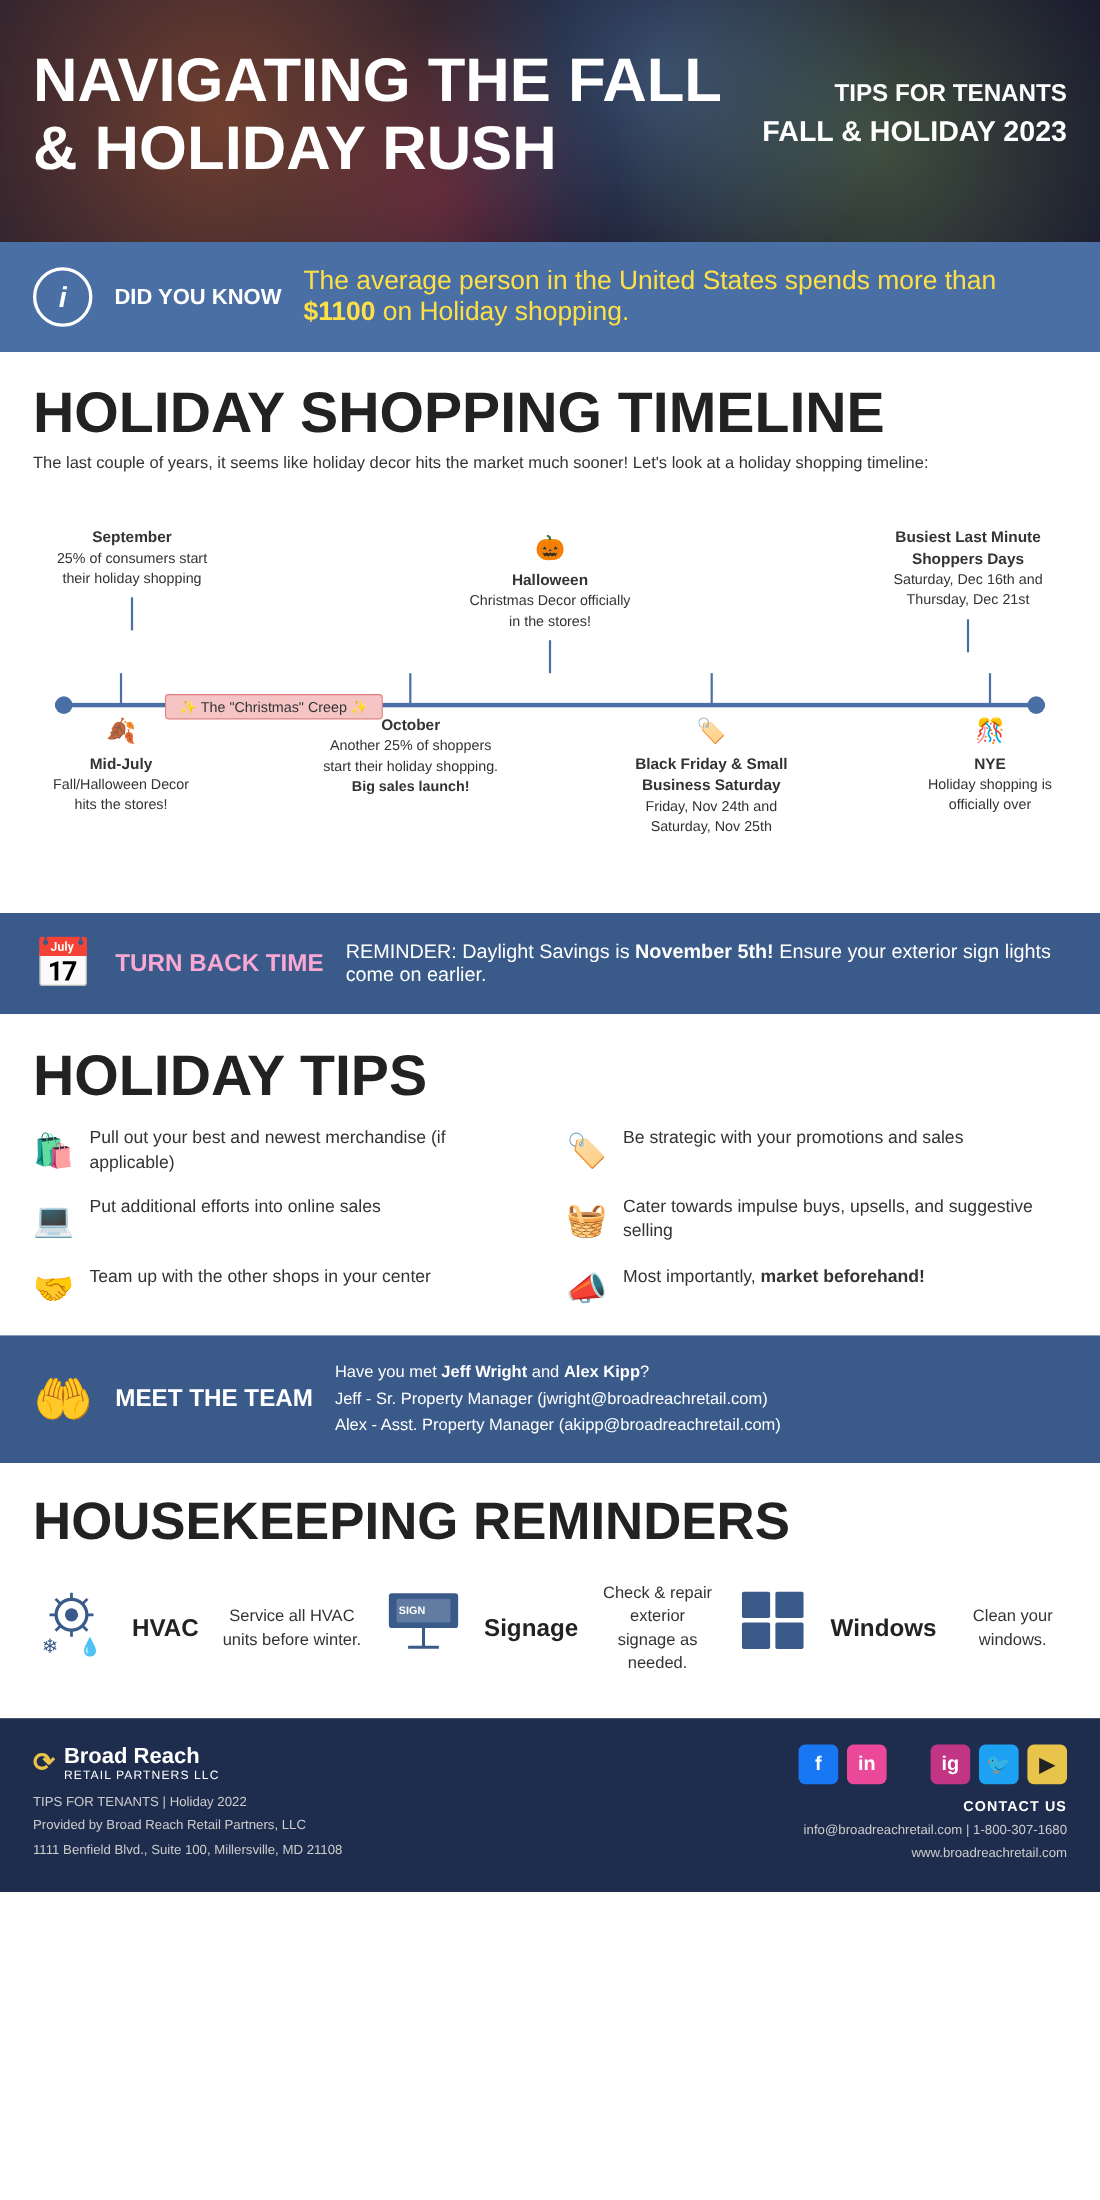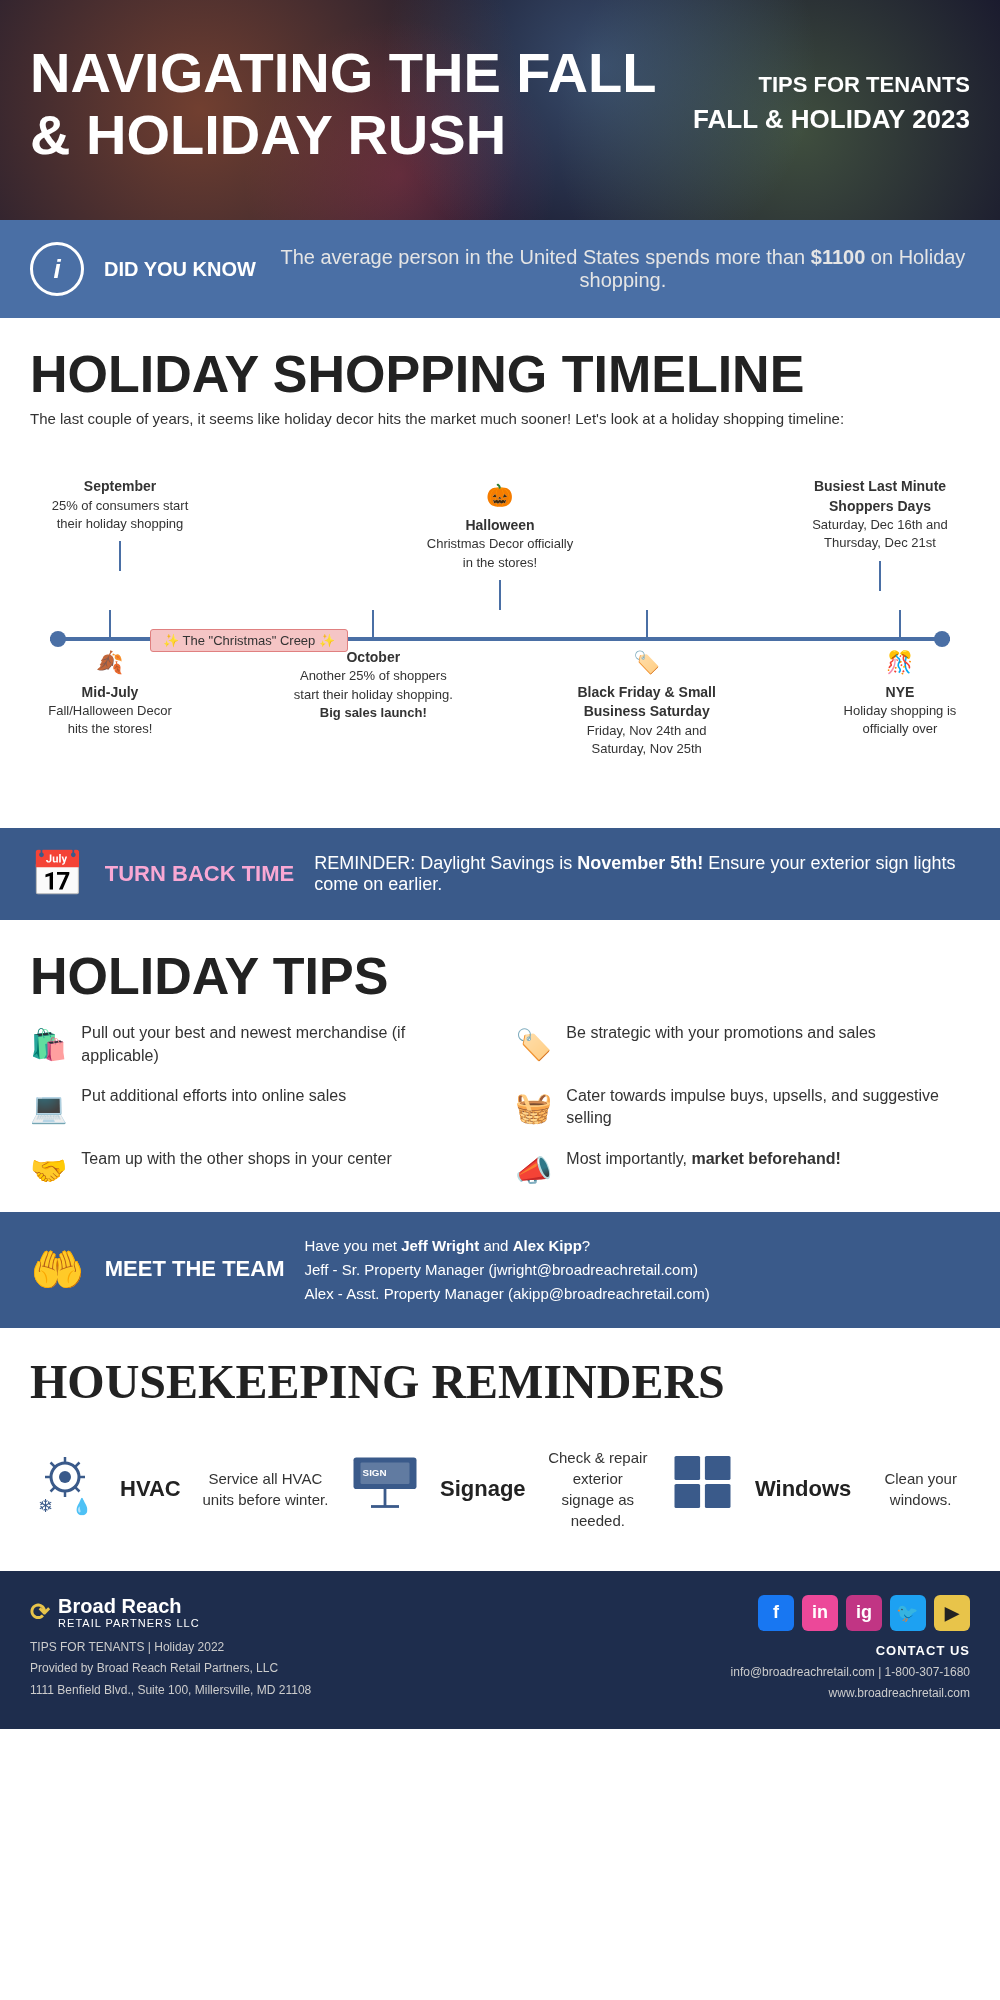--- a/index.html
+++ b/index.html
@@ -68,23 +68,22 @@
     }
     .dyk-label {
       color: #fff;
       font-size: 20px;
       font-weight: 900;
       text-transform: uppercase;
       line-height: 1.2;
       min-width: 100px;
     }
     .dyk-text {
-      color: #e5e5e5;
-      font-size: 20px;
-      text-align: center;
+      color: #fde047;
+      font-size: 24px;
       flex: 1;
       font-weight: 400;
     }
     .dyk-text strong { font-weight: 700; }
 
     
     .section-white {
       background: #fff;
       padding: 30px 30px 20px 30px;
     }
@@ -261,22 +260,21 @@
     }
     .mtt-text strong { font-weight: 700; }
 
     
     .housekeeping {
       background: #fff;
       padding: 30px 30px 20px 30px;
     }
     .housekeeping .section-title {
       font-size: 48px;
-      margin-bottom: 41px;
-      font-family: Liberation Serif, serif;
+      margin-bottom: 30px;
     }
     .hk-grid {
       display: grid;
       grid-template-columns: 1fr 1fr 1fr;
       gap: 20px;
       text-align: center;
       margin-bottom: 20px;
     }
     .hk-item {
       display: flex;
@@ -349,21 +347,21 @@
     .social-icon {
       width: 36px; height: 36px;
       border-radius: 6px;
       display: flex; align-items: center; justify-content: center;
       font-size: 18px;
       font-weight: 700;
       color: #fff;
     }
     .si-fb { background: #1877f2; }
     .si-li { background: #ec4899; }
-    .si-ig { background: #c13584; }
+    .si-ig { background: #c13584; margin-left: 32px; }
     .si-tw { background: #1da1f2; }
     .si-yt { background: #e8c44a; color: #222; }
     .footer-contact-label {
       font-size: 13px;
       font-weight: 700;
       letter-spacing: 1px;
       margin-bottom: 4px;
     }
     .footer-contact-info {
       font-size: 12px;

